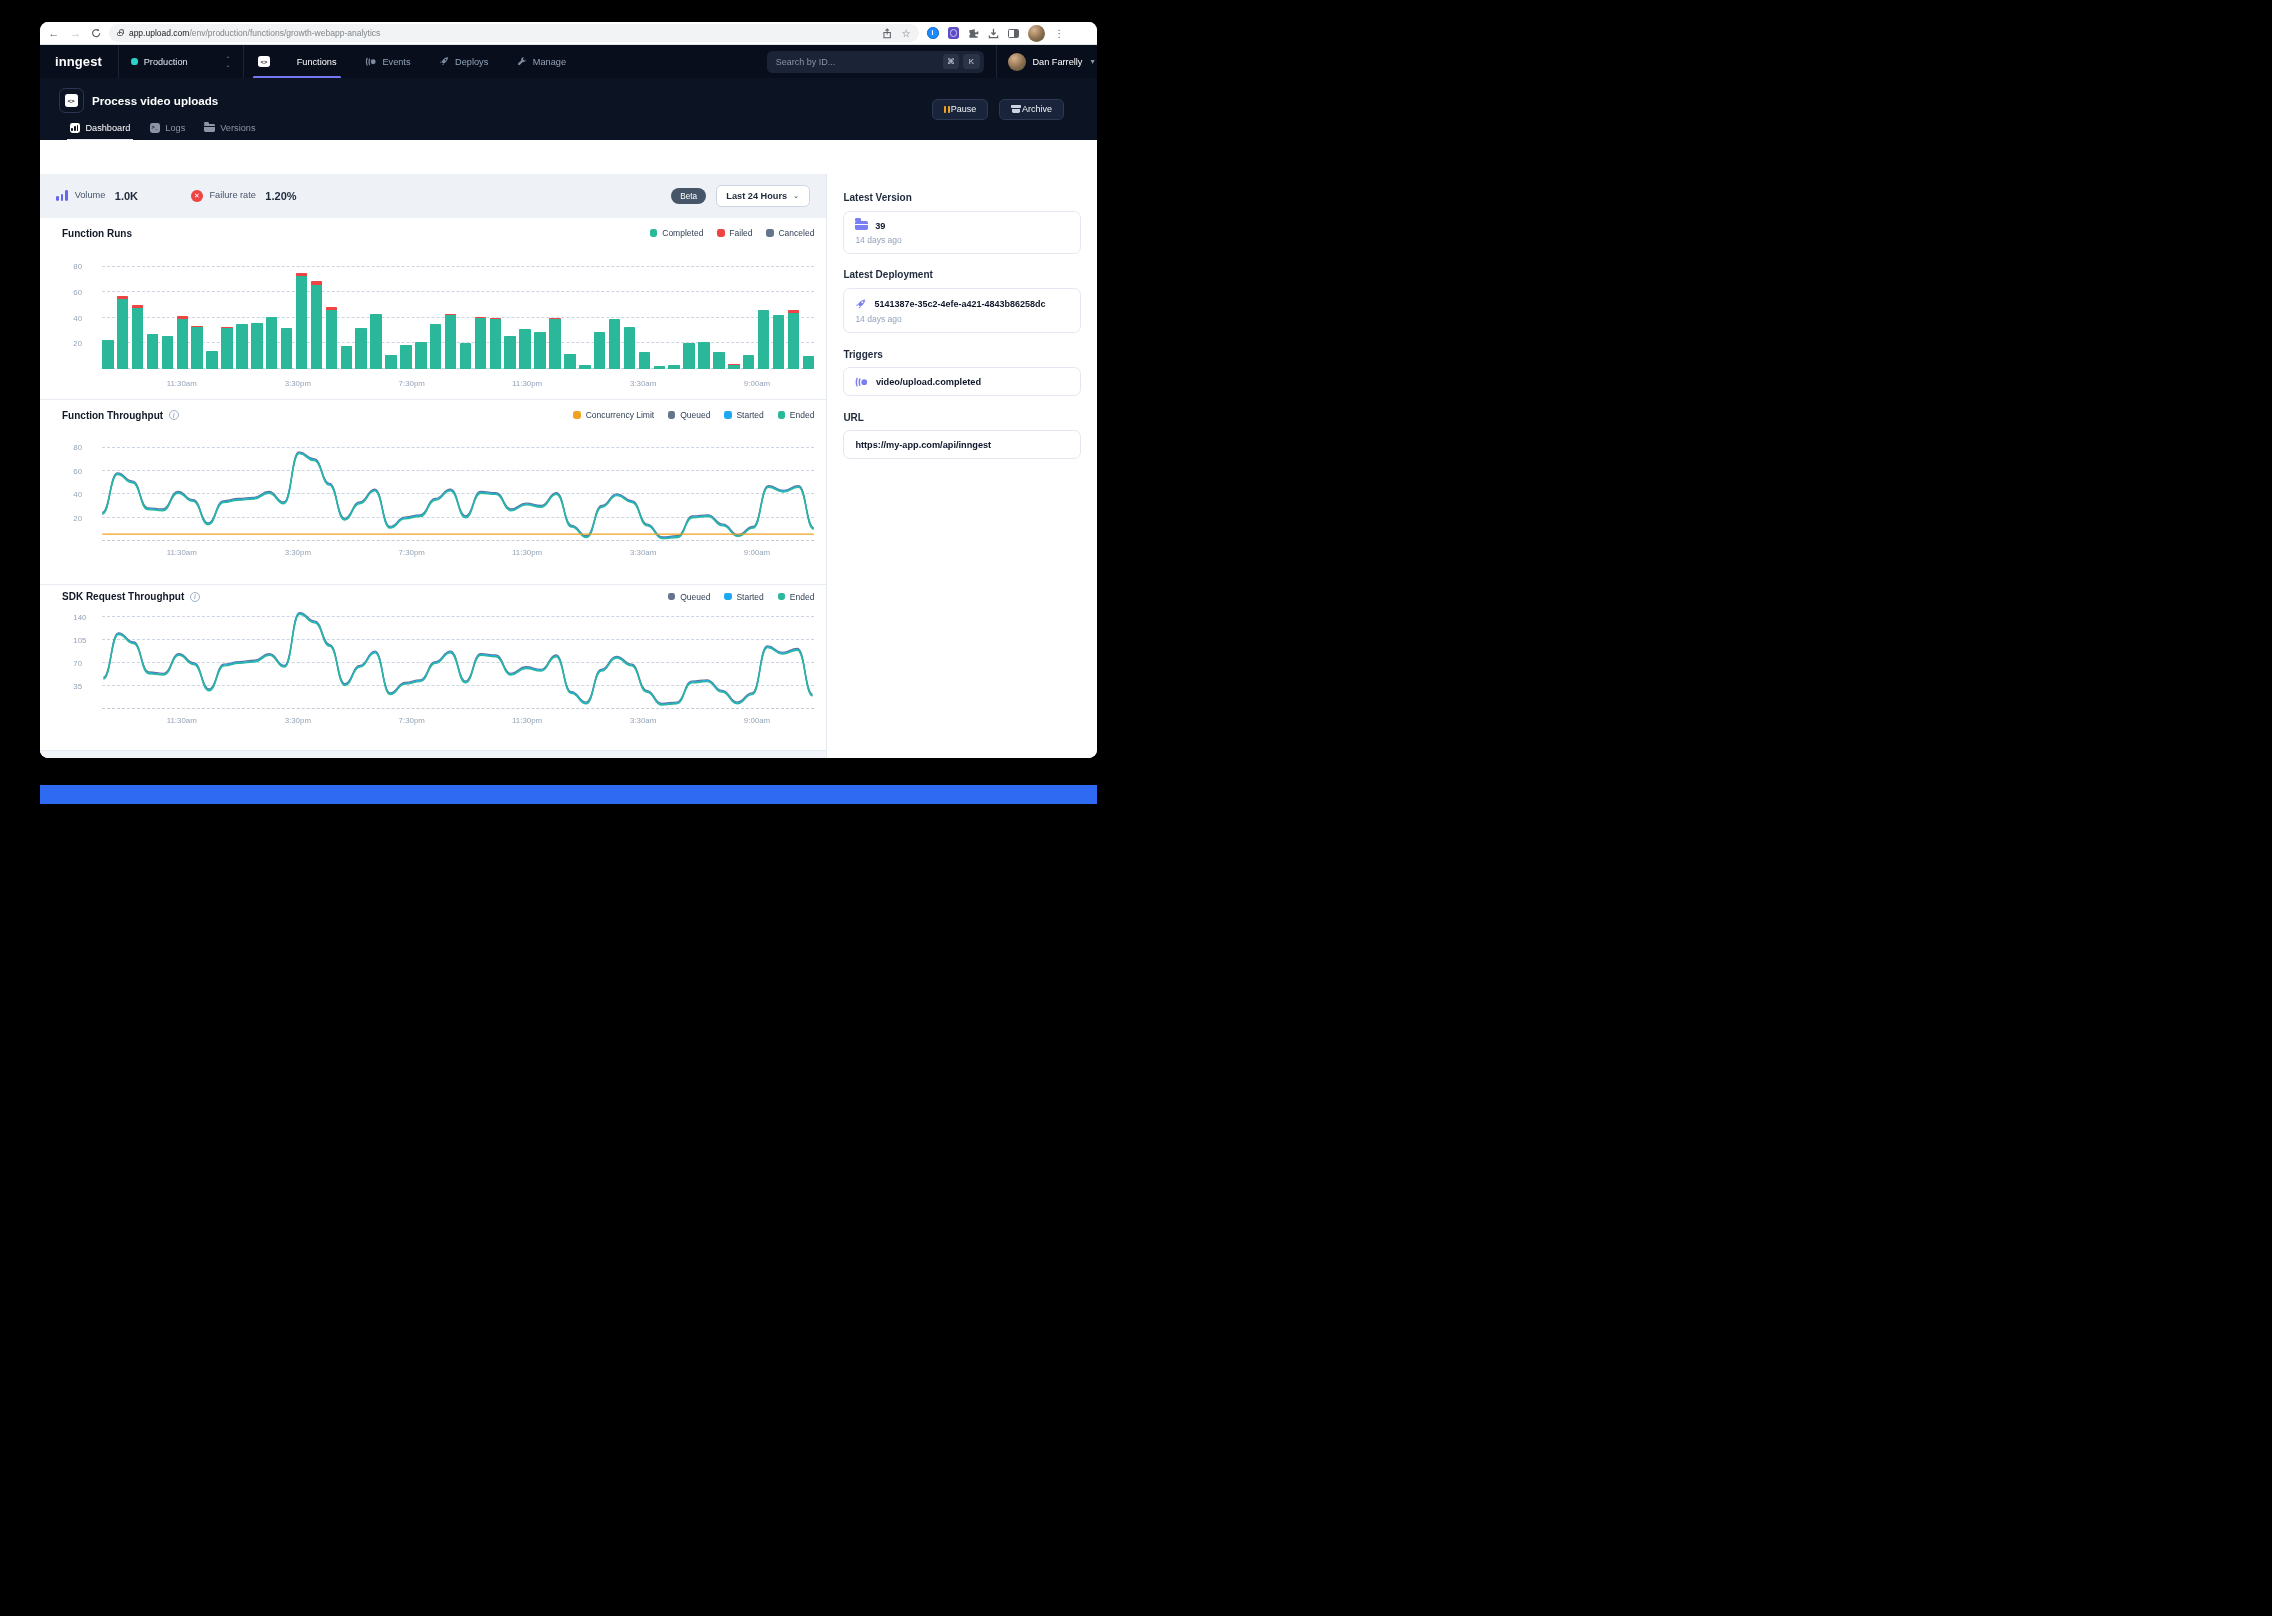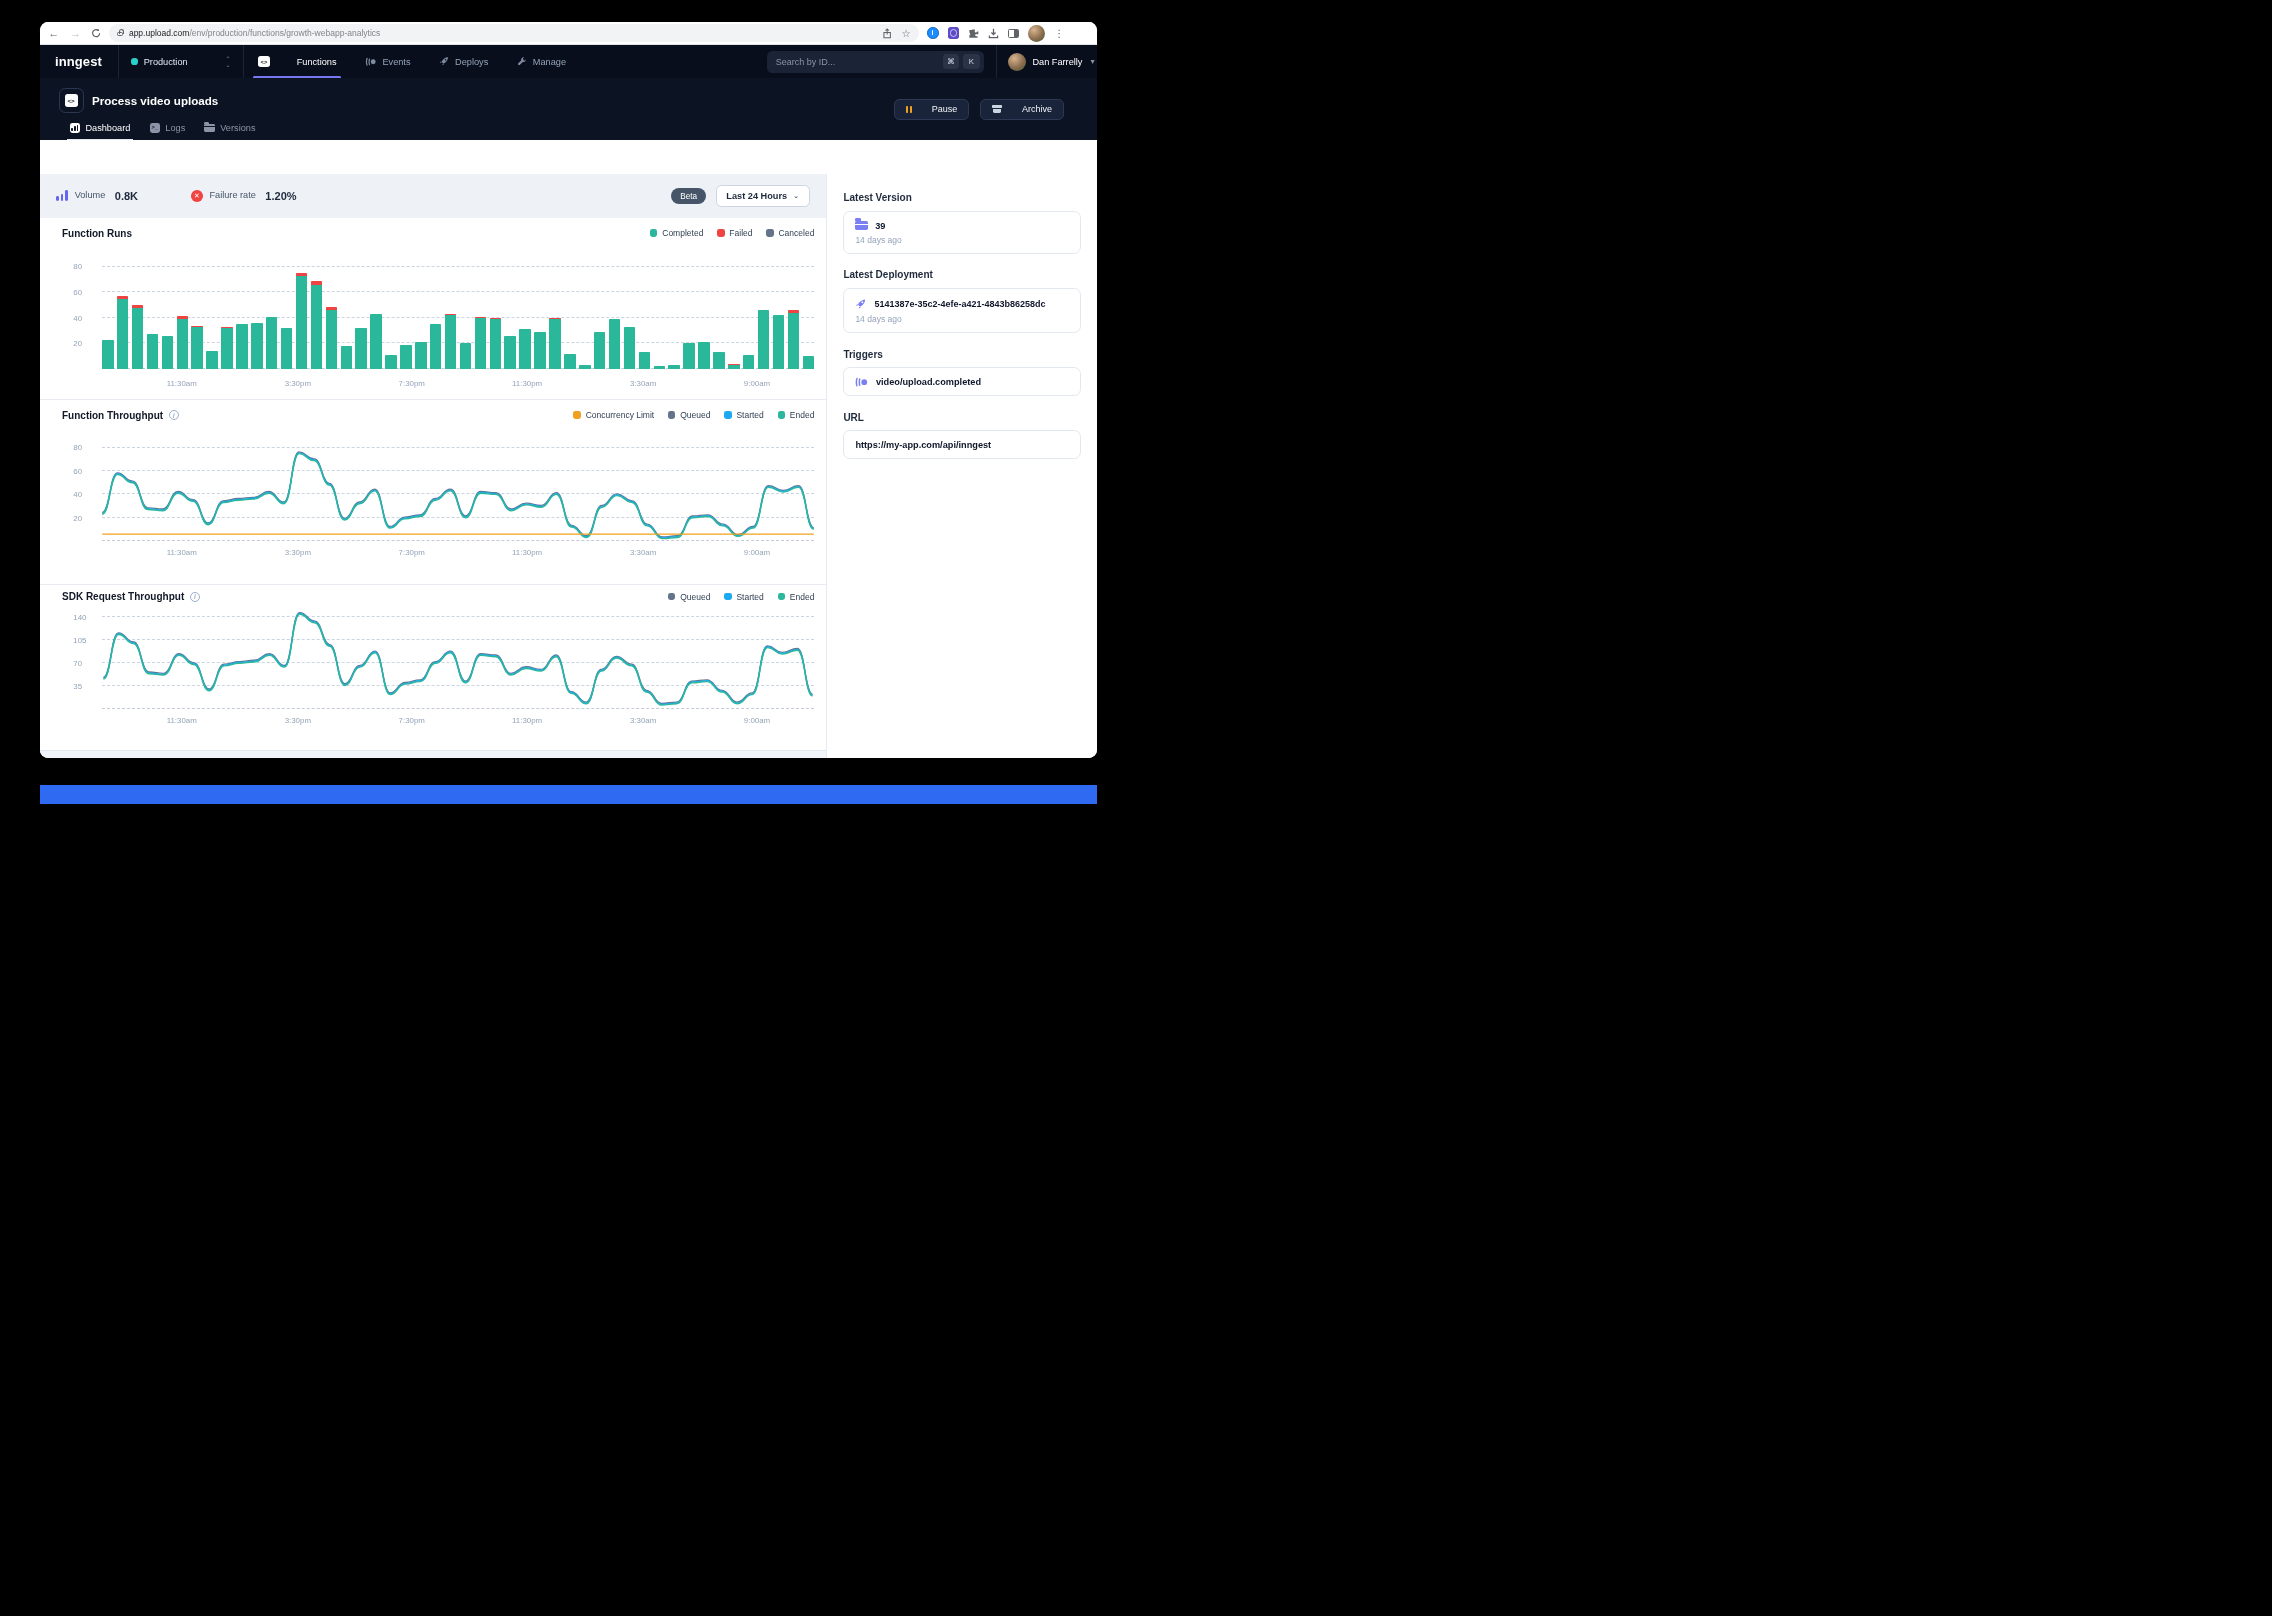--- a/index.html
+++ b/index.html
@@ -88,21 +88,21 @@
   .mini { width:10.3px; height:10.3px; border-radius:2.4px; display:flex; align-items:flex-end; justify-content:center;
     gap:1px; padding:1.7px; background:#fff; }
   .mini b { width:1.7px; background:#0b1220; border-radius:0.7px;}
   .mini-g { background:#8b95a7; }
   .mini-g span { color:#0b1220; font-size:5.5px; font-weight:bold; line-height:6.8px;}
   .folder { width:10.3px; height:8.2px; background:#8b95a7; border-radius:1.4px; position:relative; }
   .folder:before { content:""; position:absolute; top:-2.1px; left:0; width:4.8px; height:2.1px; background:#8b95a7;
     border-radius:1.4px 1.4px 0 0; }
   .folder:after { content:""; position:absolute; top:2.7px; left:0; right:0; height:1px; background:#0c1424; }
   .actions { position:absolute; right:33px; top:20.5px; display:flex; gap:11px; }
-  .abtn { display:flex; align-items:center; gap:20px; background:#19233a; border:0.7px solid #2e3a55;
+  .abtn { display:flex; align-items:center; gap:1px; background:#19233a; border:0.7px solid #2e3a55;
     border-radius:5.5px; color:#f1f5f9; font-size:9px; padding:4.8px 11px; }
   .pauseic { display:flex; gap:2.1px; }
   .pauseic i { width:2.1px; height:7.5px; background:#f0a11f; border-radius:0.7px; }
   .archic { width:9.6px; height:8.2px; position:relative; }
   .archic:before { content:""; position:absolute; top:0; left:0; right:0; height:2.7px; background:#cbd5e1; border-radius:0.7px;}
   .archic:after { content:""; position:absolute; top:3.4px; left:0.7px; right:0.7px; bottom:0; background:#cbd5e1;
     border-radius:0 0 1.4px 1.4px; }
 
   
   .main { position:absolute; left:0; top:152px; width:786px; bottom:0; background:#fff; }
@@ -296,21 +296,21 @@
 
     <div class="main">
       <div class="statsbar">
         <div class="stat">
           <span class="volic">
             <i style="height:4.8px"></i>
               <i style="height:7.5px"></i>
               <i style="height:11px"></i>
             </span>
           <span class="lbl">Volume</span>
-          <span class="val">0.8K</span>
+          <span class="val">1.0K</span>
         </div>
         <div class="stat">
           <span class="failic">✕</span>
           <span class="lbl">Failure rate</span>
           <span class="val">1.20%</span>
         </div>
         <div class="statsright">
           <span class="beta">Beta</span>
           <span class="range">
             <span>Last 24 Hours</span>

